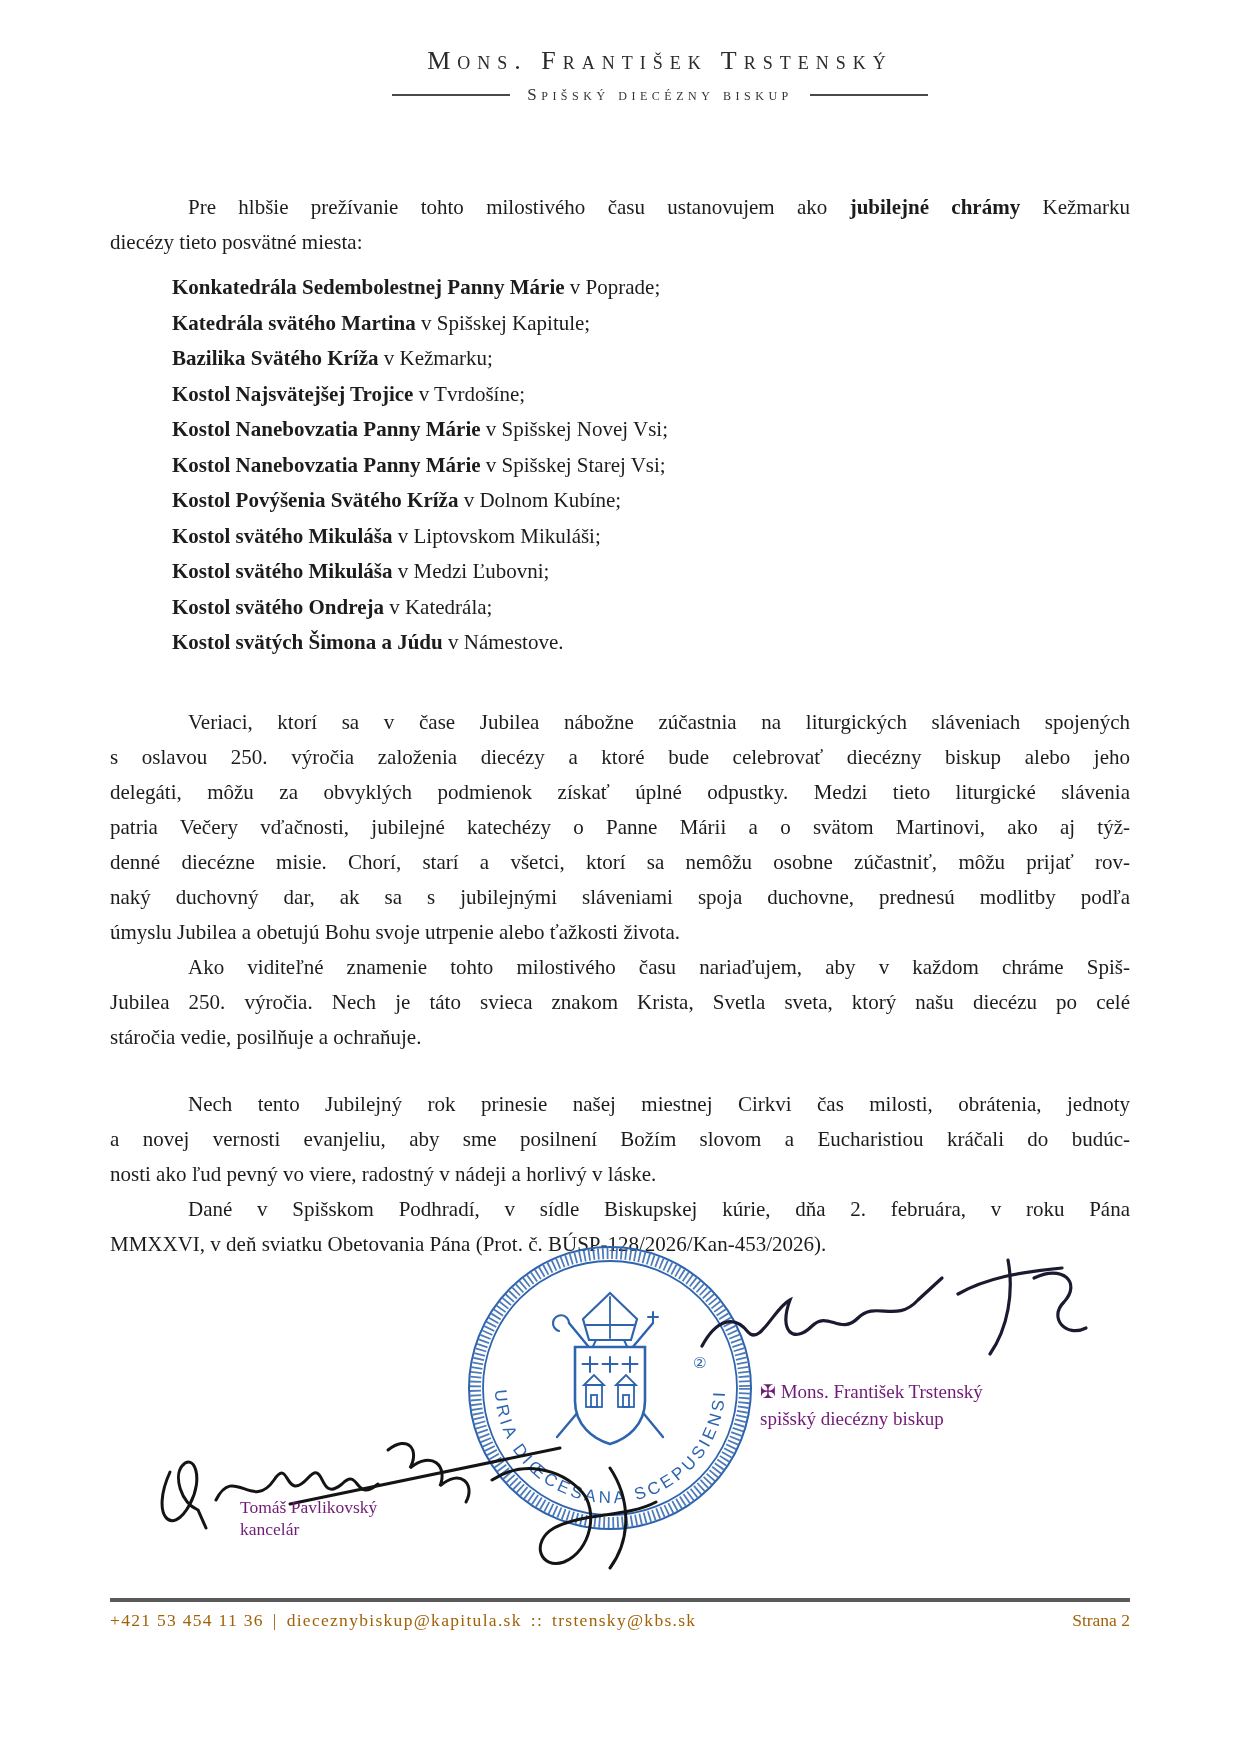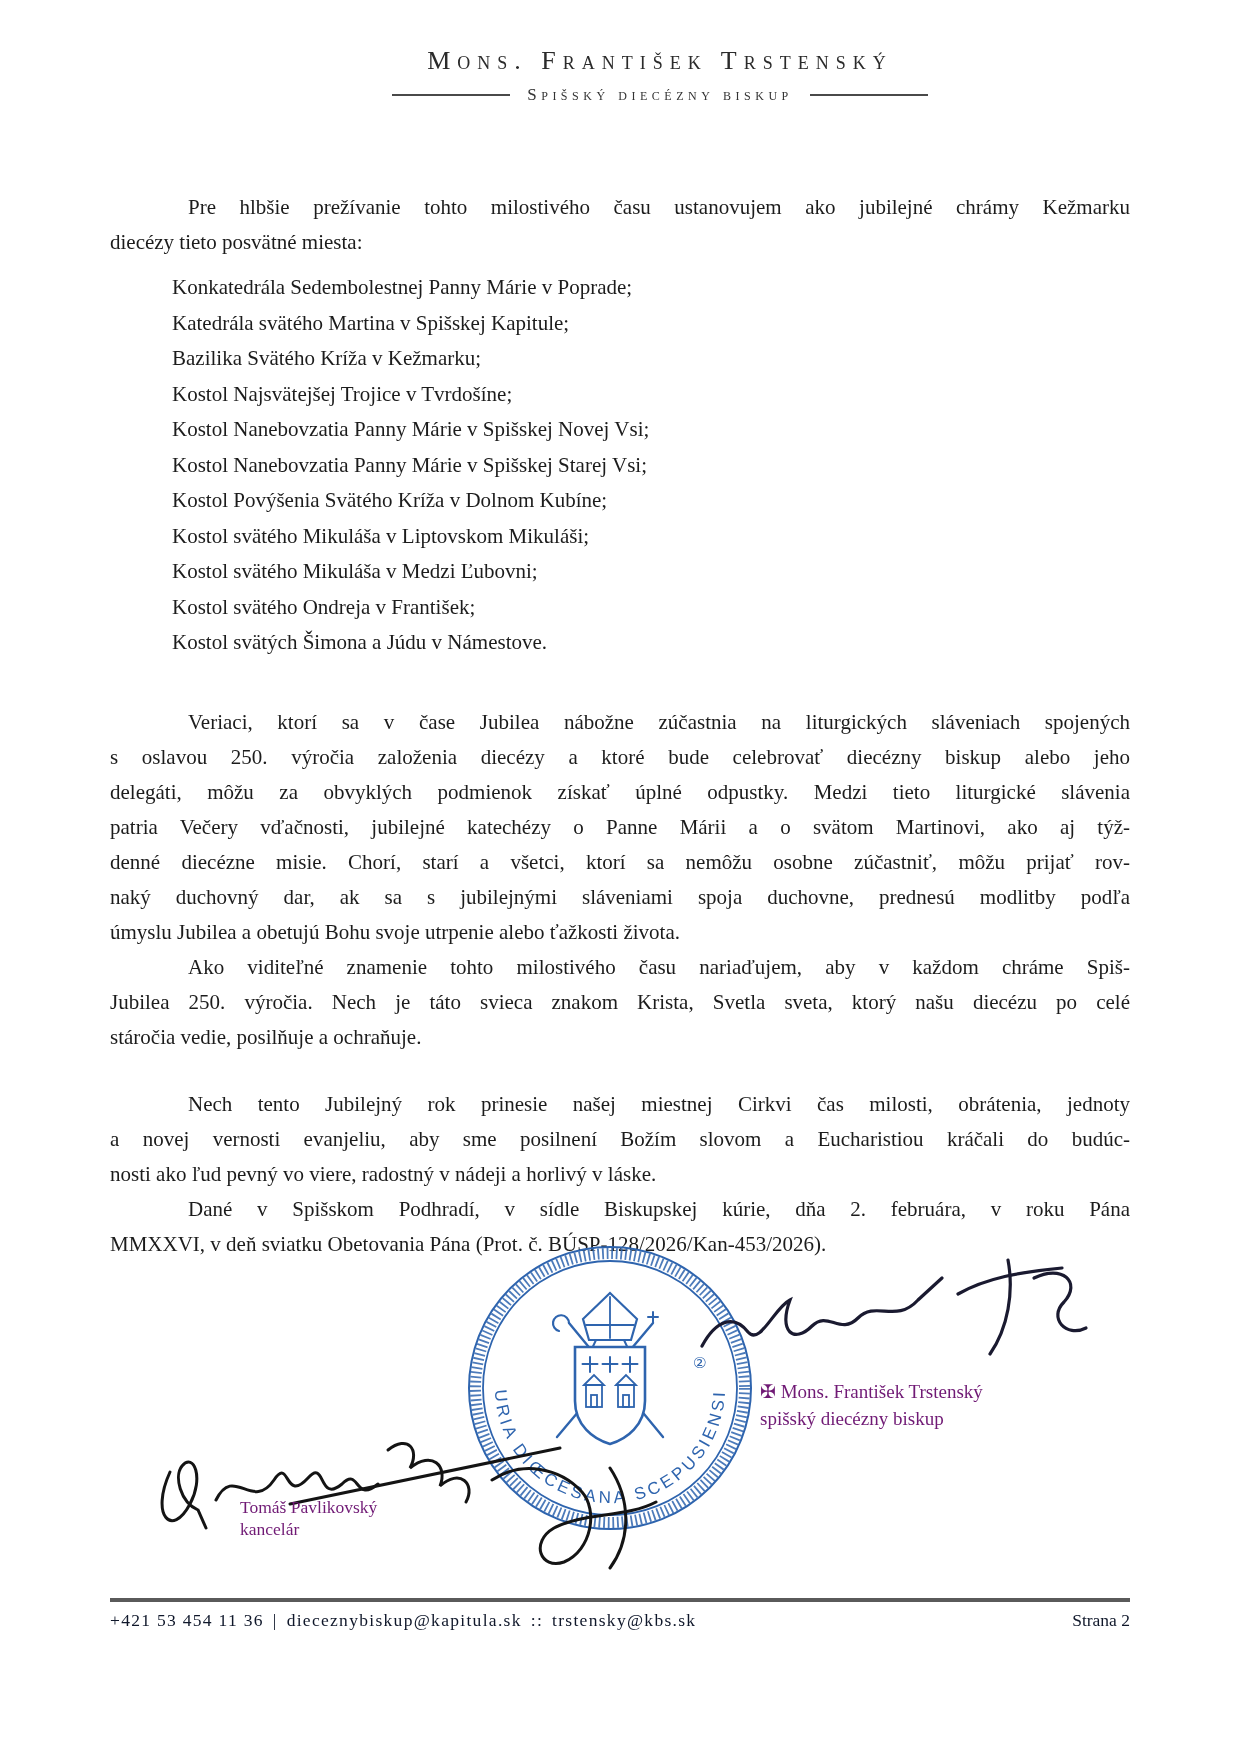--- a/index.html
+++ b/index.html
@@ -20,35 +20,35 @@
   }
   .lh-sub{display:flex;align-items:center;justify-content:center;margin-top:9px;gap:17px;}
   .lh-subtext{font-size:17px;letter-spacing:4.5px;font-variant:small-caps;color:#333;}
   .rule{display:inline-block;width:118px;height:2px;background:#4a4a4a;}
   
   .para{position:absolute;left:110px;width:1020px;line-height:35px;font-size:21px;}
   .line{min-height:35px;}
   .just{text-align:justify;text-align-last:justify;text-justify:inter-word;}
   .lastline{text-align:left;text-align-last:left;}
   .indent{text-indent:78px;}
-  b{font-weight:400;}
+  b{font-weight:700;}
   .church-list{position:absolute;left:110px;width:1020px;top:270px;line-height:35.5px;font-size:21px;padding-left:0;}
   .church{padding-left:62px;}
   
   .seal-svg{position:absolute;left:465px;top:1243px;}
   .ink{position:absolute;}
   .typed-block{position:absolute;text-align:left;color:#701a75;}
   .bishop-typed{left:760px;top:1378px;width:320px;font-size:19px;line-height:27px;}
   .chancellor-typed{left:240px;top:1496px;width:250px;font-size:17.5px;line-height:22px;}
   
   .footer-rule{position:absolute;left:110px;top:1598px;width:1020px;height:4px;background:#5a5a5a;}
   .footer-line{
     position:absolute;left:110px;top:1610px;width:1020px;
     display:flex;justify-content:space-between;align-items:baseline;
-    font-size:17.5px;color:#0f172a;
+    font-size:17.5px;color:#a16207;
   }
   .footer-contact{letter-spacing:1.3px;}
   .footer-contact .sep{margin:0 9px;}
 </style>
 </head>
 <body>
 
 <div class="page">
 
   <header class="letterhead">
@@ -68,21 +68,21 @@
   <section class="church-list">
     <div class="church"><b>Konkatedrála Sedembolestnej Panny Márie</b><span> v Poprade;</span></div>
     <div class="church"><b>Katedrála svätého Martina</b><span> v Spišskej Kapitule;</span></div>
     <div class="church"><b>Bazilika Svätého Kríža</b><span> v Kežmarku;</span></div>
     <div class="church"><b>Kostol Najsvätejšej Trojice</b><span> v Tvrdošíne;</span></div>
     <div class="church"><b>Kostol Nanebovzatia Panny Márie</b><span> v Spišskej Novej Vsi;</span></div>
     <div class="church"><b>Kostol Nanebovzatia Panny Márie</b><span> v Spišskej Starej Vsi;</span></div>
     <div class="church"><b>Kostol Povýšenia Svätého Kríža</b><span> v Dolnom Kubíne;</span></div>
     <div class="church"><b>Kostol svätého Mikuláša</b><span> v Liptovskom Mikuláši;</span></div>
     <div class="church"><b>Kostol svätého Mikuláša</b><span> v Medzi Ľubovni;</span></div>
-    <div class="church"><b>Kostol svätého Ondreja</b><span> v František;</span></div>
+    <div class="church"><b>Kostol svätého Ondreja</b><span> v Katedrála;</span></div>
     <div class="church"><b>Kostol svätých Šimona a Júdu</b><span> v Námestove.</span></div>
   </section>
 
   <section class="para" style="top:705px;">
     <div class="line just indent">Veriaci, ktorí sa v čase Jubilea nábožne zúčastnia na liturgických sláveniach spojených</div>
     <div class="line just">s oslavou 250. výročia založenia diecézy a ktoré bude celebrovať diecézny biskup alebo jeho</div>
     <div class="line just">delegáti, môžu za obvyklých podmienok získať úplné odpustky. Medzi tieto liturgické slávenia</div>
     <div class="line just">patria Večery vďačnosti, jubilejné katechézy o Panne Márii a o svätom Martinovi, ako aj týž-</div>
     <div class="line just">denné diecézne misie. Chorí, starí a všetci, ktorí sa nemôžu osobne zúčastniť, môžu prijať rov-</div>
     <div class="line just">naký duchovný dar, ak sa s jubilejnými sláveniami spoja duchovne, prednesú modlitby podľa</div>

